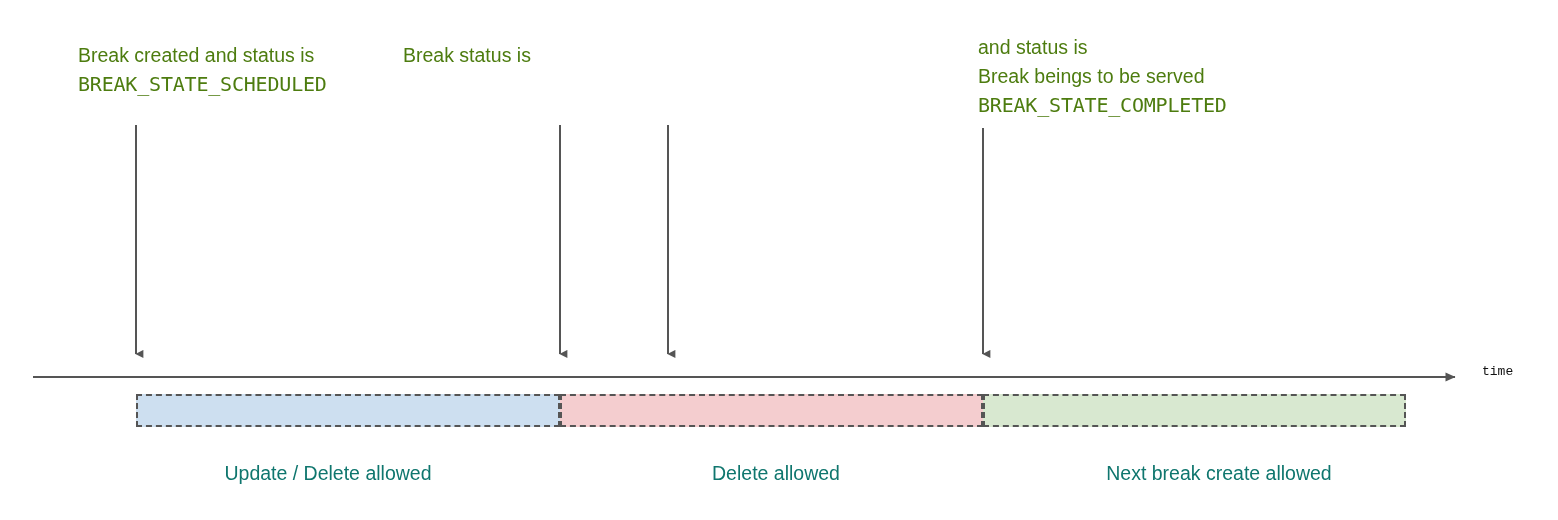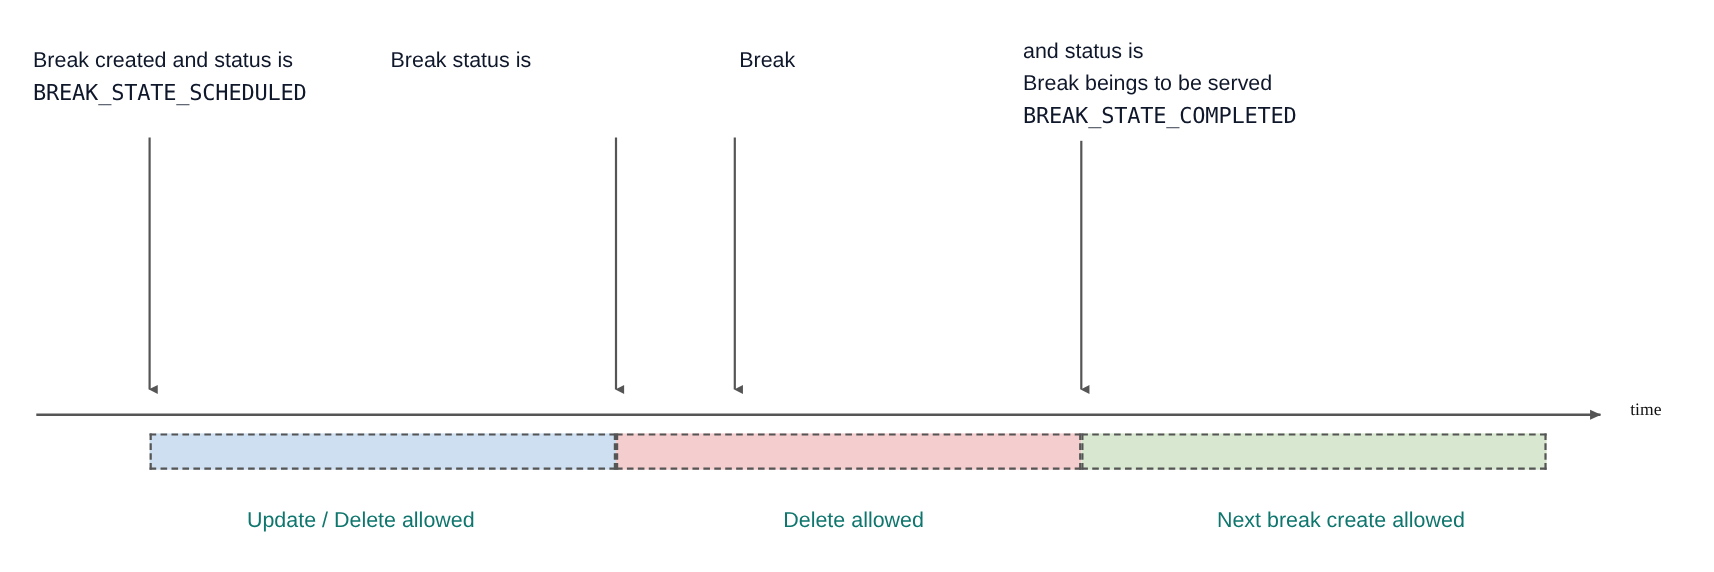--- a/index.html
+++ b/index.html
@@ -15,23 +15,24 @@
     position: relative;
     width: 1558px;
     height: 520px;
     background: #ffffff;
     overflow: hidden;
   }
   .annotation {
     position: absolute;
     font-size: 19.5px;
     line-height: 29px;
-    color: #0f172a;
+    color: #4d7c0f;
     white-space: nowrap;
     letter-spacing: 0px;
+    margin-left: 48px;
   }
   .annotation .mono {
     font-family: "DejaVu Sans Mono", "Liberation Mono", monospace;
     font-size: 20px;
     letter-spacing: -0.2px;
   }
   .annotation .plain {
     font-family: "Liberation Sans", sans-serif;
   }
   .annotation div {
@@ -40,23 +41,23 @@
   #axis-svg {
     position: absolute;
     left: 0;
     top: 0;
     width: 1558px;
     height: 520px;
     pointer-events: none;
   }
   .time-label {
     position: absolute;
-    font-size: 16px;
+    font-size: 13px;
     color: #111111;
-    font-family: Liberation Serif, serif;
+    font-family: Liberation Mono, monospace;
   }
   .phase-bar {
     position: absolute;
     top: 394px;
     height: 33px;
     box-sizing: border-box;
     border: 2px dashed #555555;
   }
   .caption {
     position: absolute;
@@ -95,21 +96,20 @@
 
   <div id="annotations-layer">
       <div class="annotation" style="left: 30px; top: 41px;">
         <div class="plain">Break created and status is</div>
         <div class="mono">BREAK_STATE_SCHEDULED</div>
       </div>
       <div class="annotation" style="left: 355px; top: 41px;">
         <div class="plain">Break status is</div>
       </div>
       <div class="annotation" style="left: 672px; top: 41px;">
-        <div class="plain">Break</div>
       </div>
       <div class="annotation" style="left: 930px; top: 33px;">
         <div class="plain">and status is</div>
         <div class="plain">Break beings to be served</div>
         <div class="mono">BREAK_STATE_COMPLETED</div>
       </div>
     </div>
 
   <div id="phases-layer">
       <div class="phase-bar" style="left: 136px; width: 424px; background: rgb(205, 223, 240);"></div>

